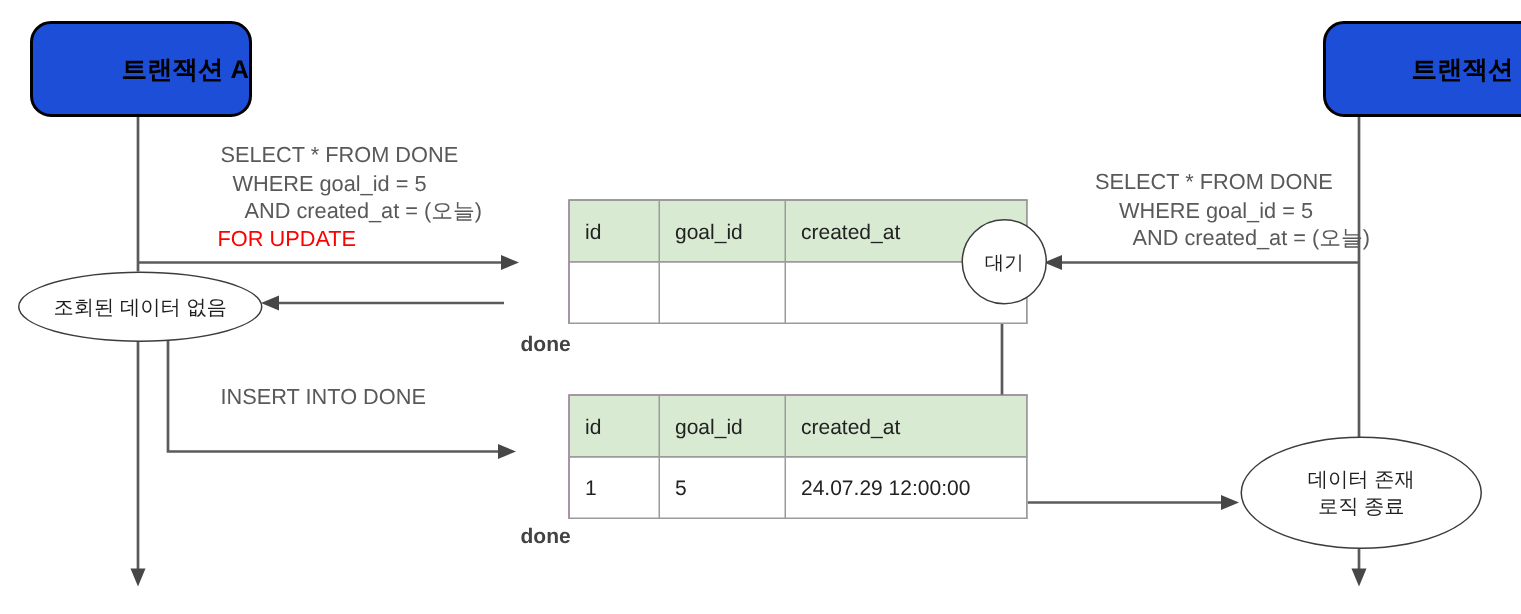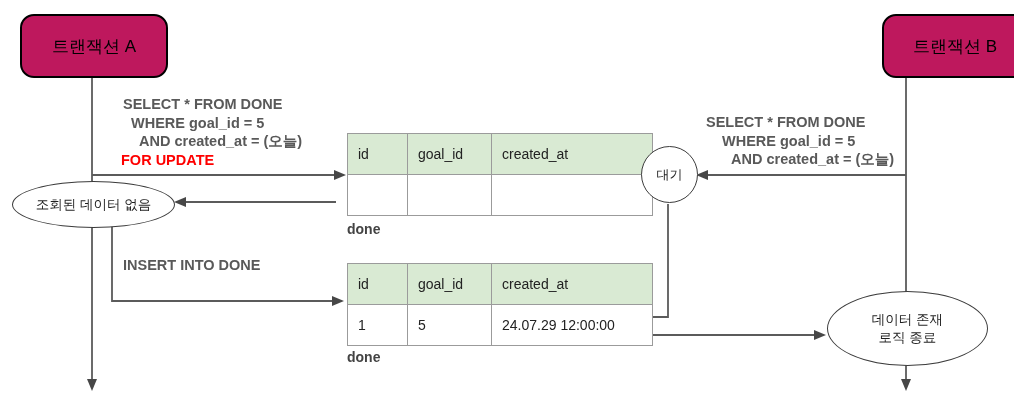--- a/index.html
+++ b/index.html
@@ -11,38 +11,38 @@
     overflow:hidden;
   }
   .abs{position:absolute;}
   #wires{position:absolute;left:0;top:0;width:1014px;height:409px;}
   #wires path{stroke:#5b5b5b;stroke-width:1.8;fill:none;}
   #wires polygon{fill:#474747;stroke:none;}
 
   .txnbox{
     width:144px;height:60px;
     border:2.2px solid #000000;border-radius:14px;
-    background:#be185d;
-    display:flex;align-items:center;justify-content:center;
-    font-size:17px;font-weight:normal;color:#000000;
+    background:#1d4ed8;
+    display:flex;align-items:center;justify-content:flex-end;
+    font-size:17px;font-weight:bold;color:#000000;
     z-index:3;
   }
-  .sqlblock{font-weight:bold;font-size:14.5px;line-height:18.5px;color:#595959;z-index:2;}
+  .sqlblock{font-weight:normal;font-size:14.5px;line-height:18.5px;color:#595959;z-index:2;margin-left:24px;}
   .sqlblock div{white-space:pre;}
   .red{color:#fe0000;}
 
   .oval{
     border:1.6px solid #3c3c3c;border-radius:50%;
     background:#ffffff;
     display:flex;flex-direction:column;align-items:center;justify-content:center;
     font-size:13.5px;color:#1f1f1f;text-align:center;line-height:18px;
     z-index:3;
   }
 
-  table.dtable{position:absolute;border-collapse:collapse;background:#701a75;z-index:2;}
+  table.dtable{position:absolute;border-collapse:collapse;background:#701a75;z-index:2;margin-left:32px;}
   table.dtable td{
     border:1.5px solid #9b9b9b;
     font-size:14px;color:#222222;
     padding:0 0 0 10px;vertical-align:middle;
     font-weight:normal;background:#ffffff;
   }
   table.dtable tr.hdr td{background:#d9ead3;height:40px;}
   table.dtable tr.bdy td{height:40px;}
   td.c1{width:49px;} td.c2{width:73px;} td.c3{width:150px;}
 

